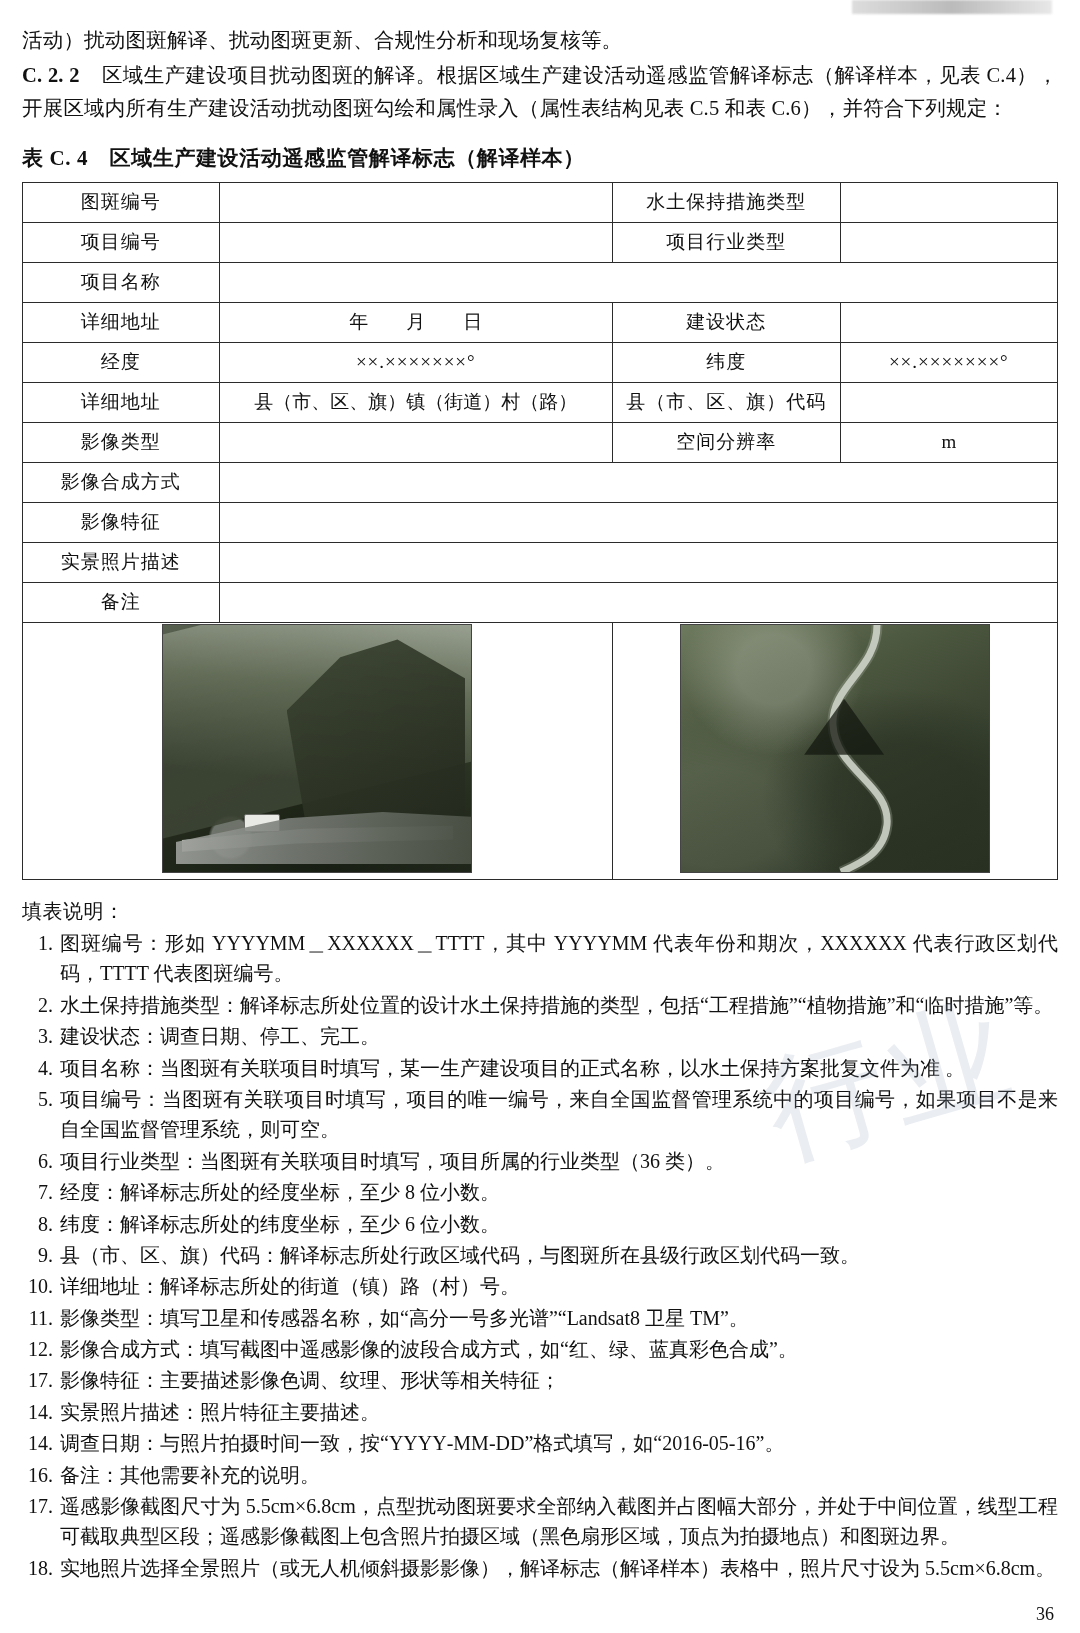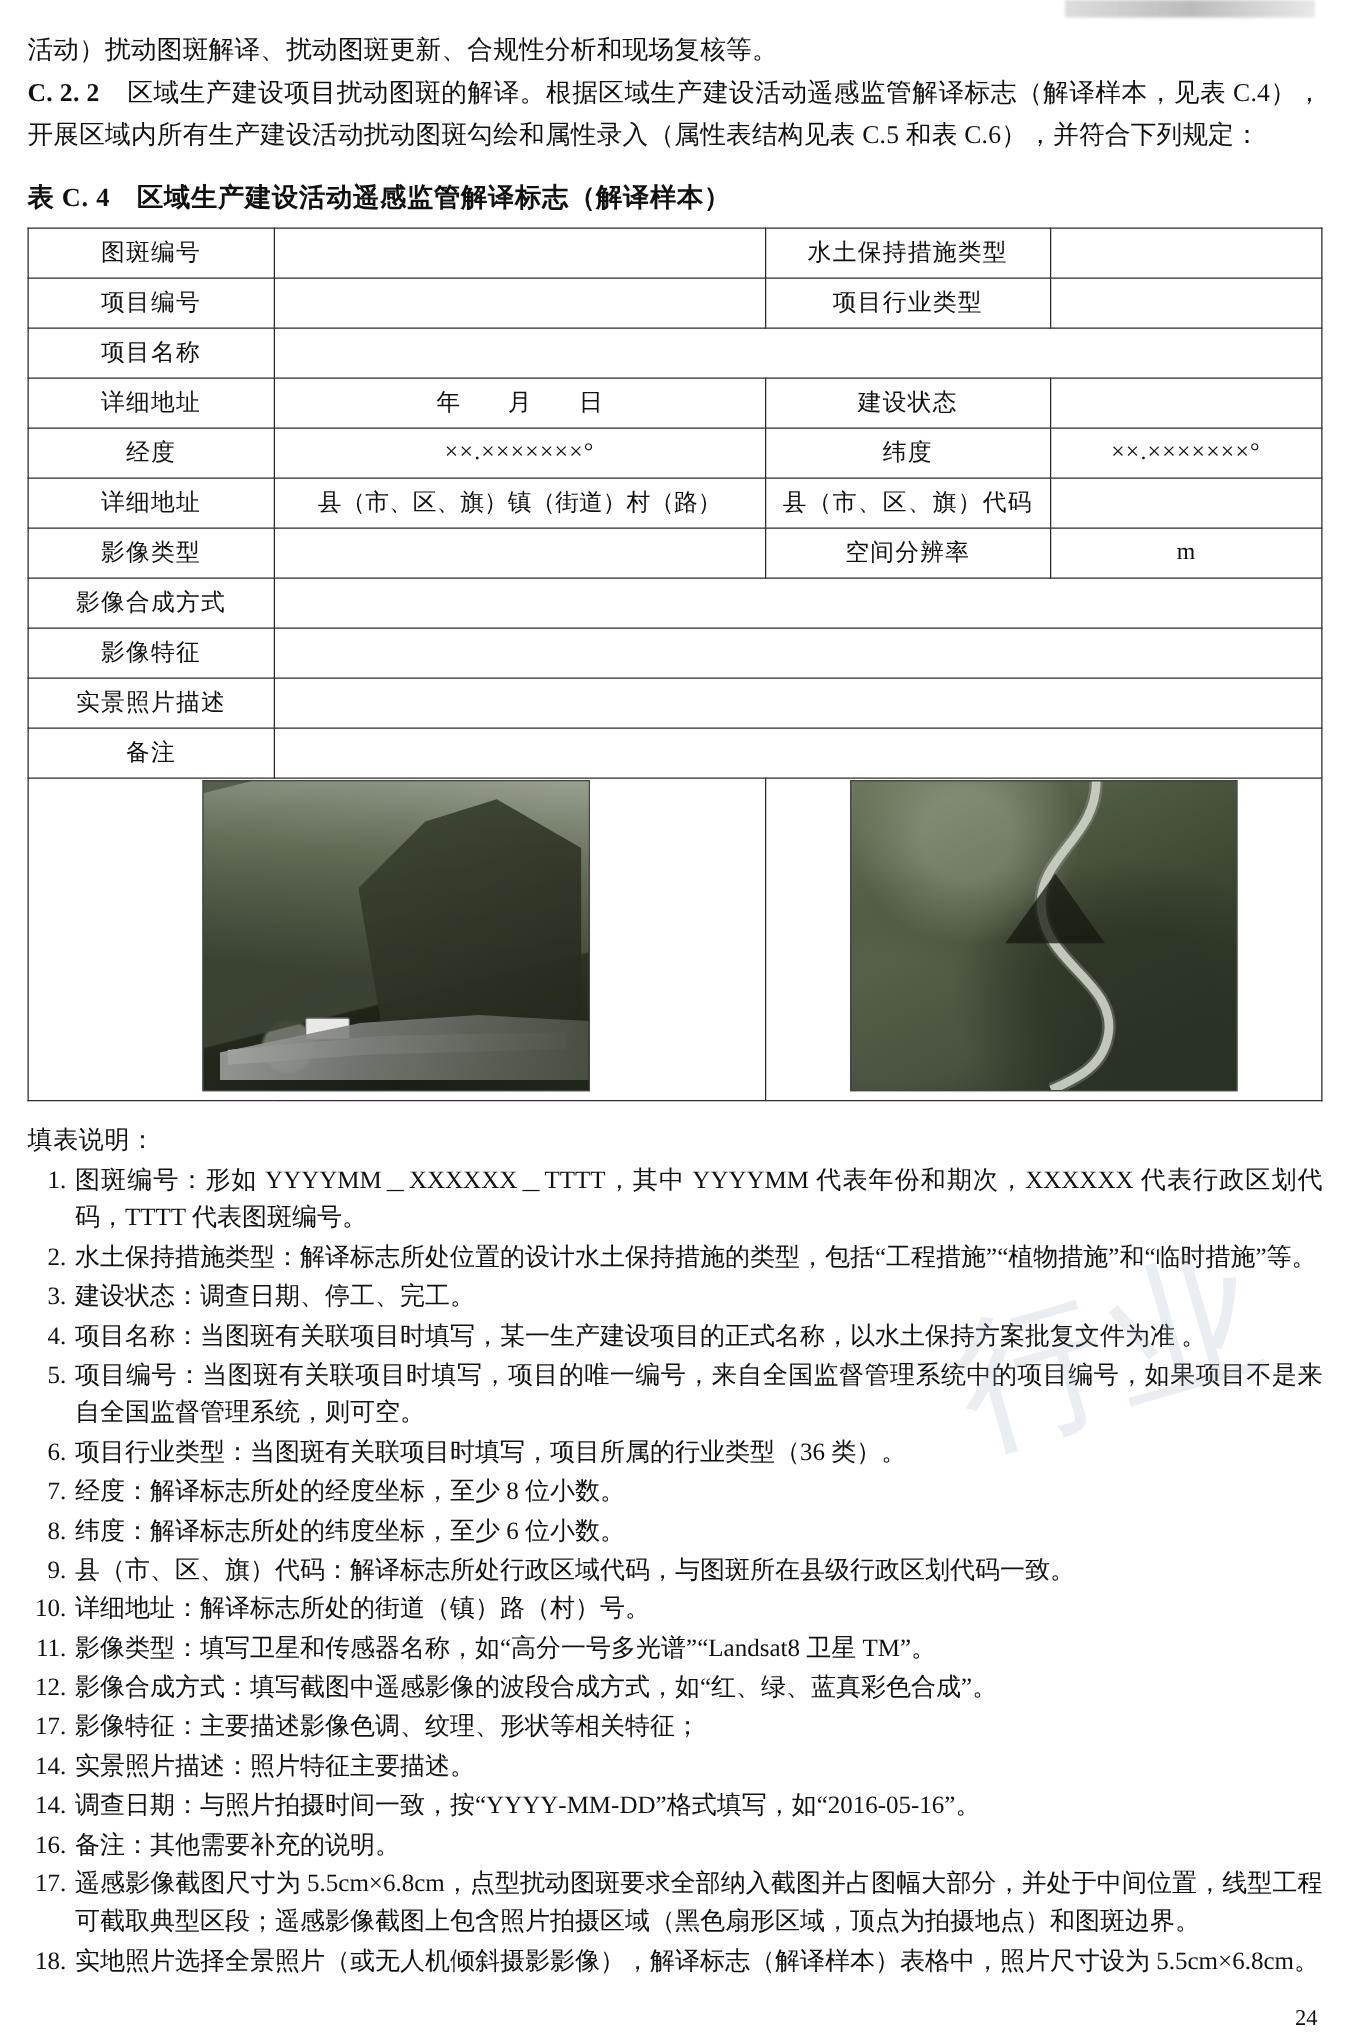--- a/index.html
+++ b/index.html
@@ -399,14 +399,14 @@
           <span class="num">17.</span>
           <span class="txt">遥感影像截图尺寸为 5.5cm×6.8cm，点型扰动图斑要求全部纳入截图并占图幅大部分，并处于中间位置，线型工程可截取典型区段；遥感影像截图上包含照片拍摄区域（黑色扇形区域，顶点为拍摄地点）和图斑边界。</span>
         </li>
       <li>
           <span class="num">18.</span>
           <span class="txt">实地照片选择全景照片（或无人机倾斜摄影影像），解译标志（解译样本）表格中，照片尺寸设为 5.5cm×6.8cm。</span>
         </li>
     </ol>
   </div>
 
-  <div class="pageno">24</div>
+  <div class="pageno">36</div>
 </div>
 
 </body></html>

